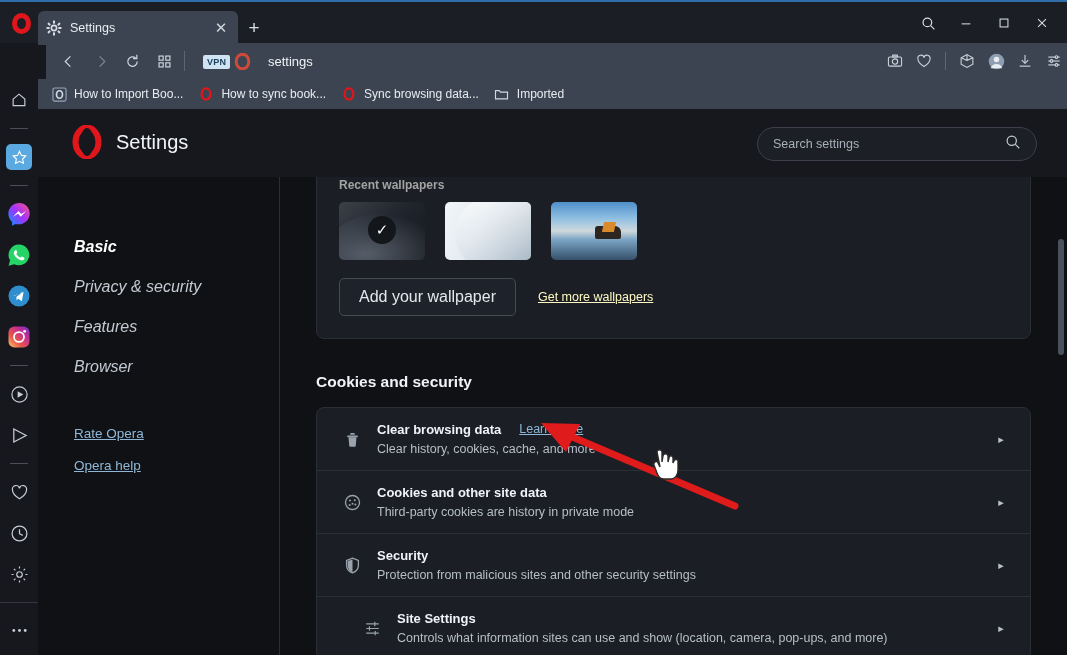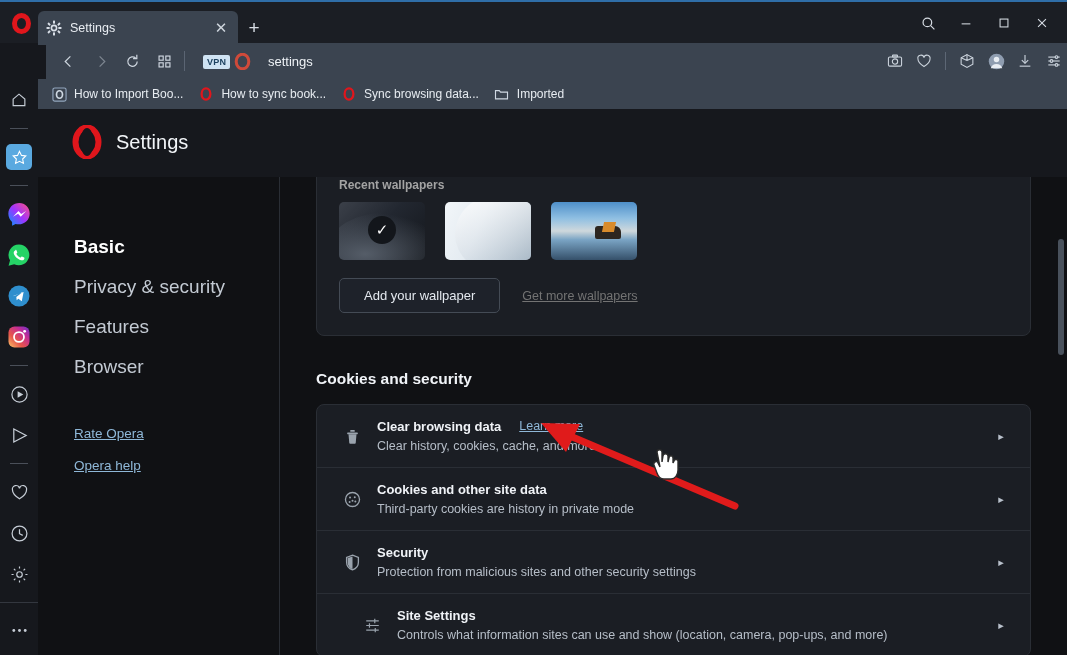--- a/index.html
+++ b/index.html
@@ -149,21 +149,21 @@
   .content-row {
     position: absolute; left: 38px; top: 177px; width: 1029px; height: 478px;
     display: flex;
   }
   .nav-col {
     width: 242px; height: 478px; background: #101114;
     border-right: 1px solid #2a2e35; padding-top: 50px; flex: none;
   }
   .nav-link {
     padding: 0 0 0 36px; height: 40px; display: flex; align-items: center;
-    color: #c3cad3; font-size: 19px;
+    color: #c3cad3; font-size: 16px; font-style: italic;
   }
   .nav-link.sel { color: #ffffff; font-weight: bold; }
   .nav-gap { height: 22px; }
   .nav-ext {
     padding: 0 0 0 36px; height: 32px; display: flex; align-items: flex-end;
   }
   .nav-ext a {
     color: #8fb8d8; font-size: 13.5px; text-decoration: underline;
   }
 
@@ -211,24 +211,24 @@
     content: ""; position: absolute; left: 44px; top: 24px; width: 26px; height: 13px;
     background: #2d2620; border-radius: 3px 6px 2px 2px;
   }
   .thumb-3::after {
     content: ""; position: absolute; left: 52px; top: 20px; width: 12px; height: 10px;
     background: #d98b2b; transform: skewX(-12deg);
   }
   .wall-actions { display: flex; align-items: center; gap: 22px; }
   .btn-outline {
     background: #1e222a; border: 1px solid #444b55; border-radius: 5px;
-    color: #e3e8ee; font-size: 13px; padding: 9px 24px;
+    color: #e3e8ee; font-size: 16px; padding: 9px 19px;
     font-family: "Liberation Sans", sans-serif;
   }
-  .link-blue { color: #737373; font-size: 12.5px; text-decoration: underline; }
+  .link-blue { color: #fef9c3; font-size: 12.5px; text-decoration: underline; }
 
   .section-title {
     margin-top: 34px; margin-bottom: 16px;
     color: #f0f3f7; font-size: 15.5px; font-weight: bold;
   }
 
   .card-list {
     background: #1b1e24; border: 1px solid #2a2e35; border-radius: 8px;
     overflow: hidden;
   }
@@ -541,20 +541,29 @@
 
   <div class="settings-header">
     <div class="sh-logo">
       <svg viewBox="0 0 34 34" width="34" height="34">
         <ellipse cx="17" cy="17" rx="11.5" ry="14.5" fill="none" stroke="#e0161c" stroke-width="6"></ellipse>
         <ellipse cx="17" cy="17" rx="6.5" ry="14" fill="#16181d"></ellipse>
       </svg>
     </div>
     <div class="sh-title">Settings</div>
 
+    <div class="search-box">
+      <input type="text" placeholder="Search settings" style="">
+      <span>
+        <svg viewBox="0 0 18 18" width="16" height="16">
+          <circle cx="7.6" cy="7.6" r="5.2" fill="none" stroke="#c3cad3" stroke-width="1.35"></circle>
+          <line x1="11.6" y1="11.6" x2="16" y2="16" stroke="#c3cad3" stroke-width="1.35"></line>
+        </svg>
+      </span>
+    </div>
   </div>
 
   <div class="content-row">
 
     <div class="nav-col">
       <div class="nav-link sel">
         <span>Basic</span>
       </div>
       <div class="nav-link">
         <span>Privacy &amp; security</span>

